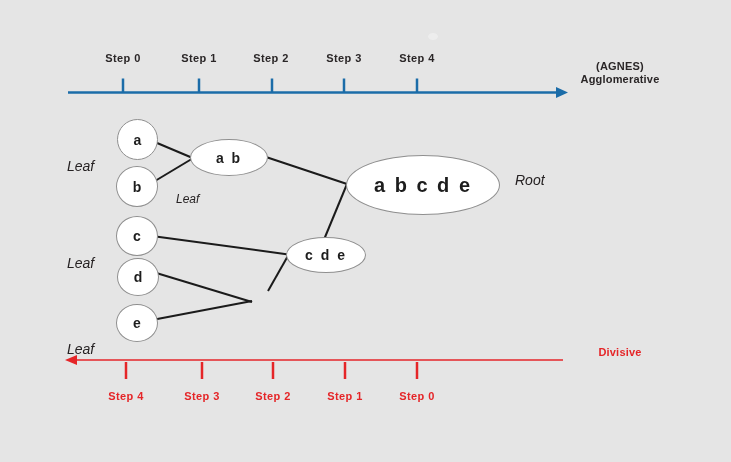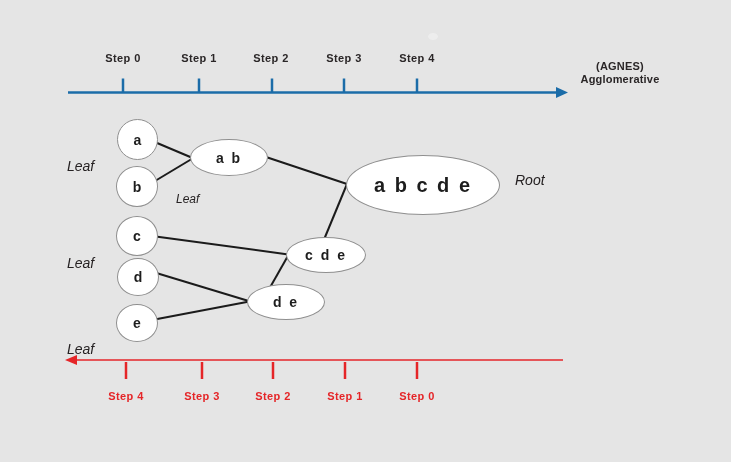--- a/index.html
+++ b/index.html
@@ -93,31 +93,31 @@
   <span class="step-bottom" style="left:202px">Step 3</span>
   <span class="step-bottom" style="left:273px">Step 2</span>
   <span class="step-bottom" style="left:345px">Step 1</span>
   <span class="step-bottom" style="left:417px">Step 0</span>
 
   <div class="axis-caption agnes">
     <div>(AGNES)</div>
     <div>Agglomerative</div>
   </div>
   <div class="axis-caption diana">
+    <div>Divisive</div>
   </div>
 
   <span class="anno leaf leaf-1">Leaf</span>
   <span class="anno leaf leaf-2">Leaf</span>
   <span class="anno leaf leaf-3">Leaf</span>
   <span class="anno nodes">Leaf</span>
   <span class="anno root">Root</span>
 
   <div class="node node-a">a</div>
   <div class="node node-b">b</div>
   <div class="node node-c">c</div>
   <div class="node node-d">d</div>
   <div class="node node-e">e</div>
   <div class="node multi node-ab">a b</div>
   <div class="node multi node-cde">c d e</div>
-  <div class="node multi node-de">d e</div>
   <div class="node multi node-abcde">a b c d e</div>
 
 </div>
 
 </body></html>

